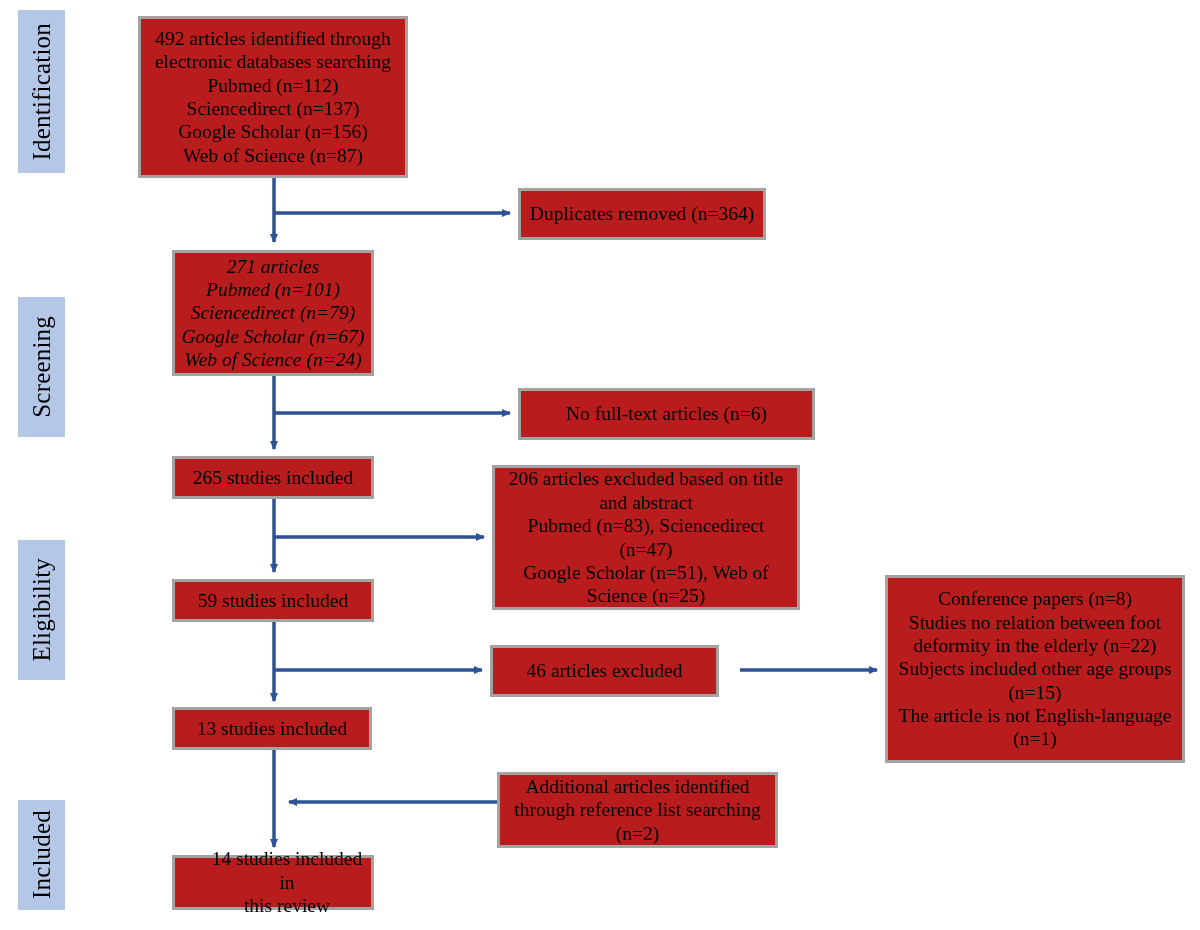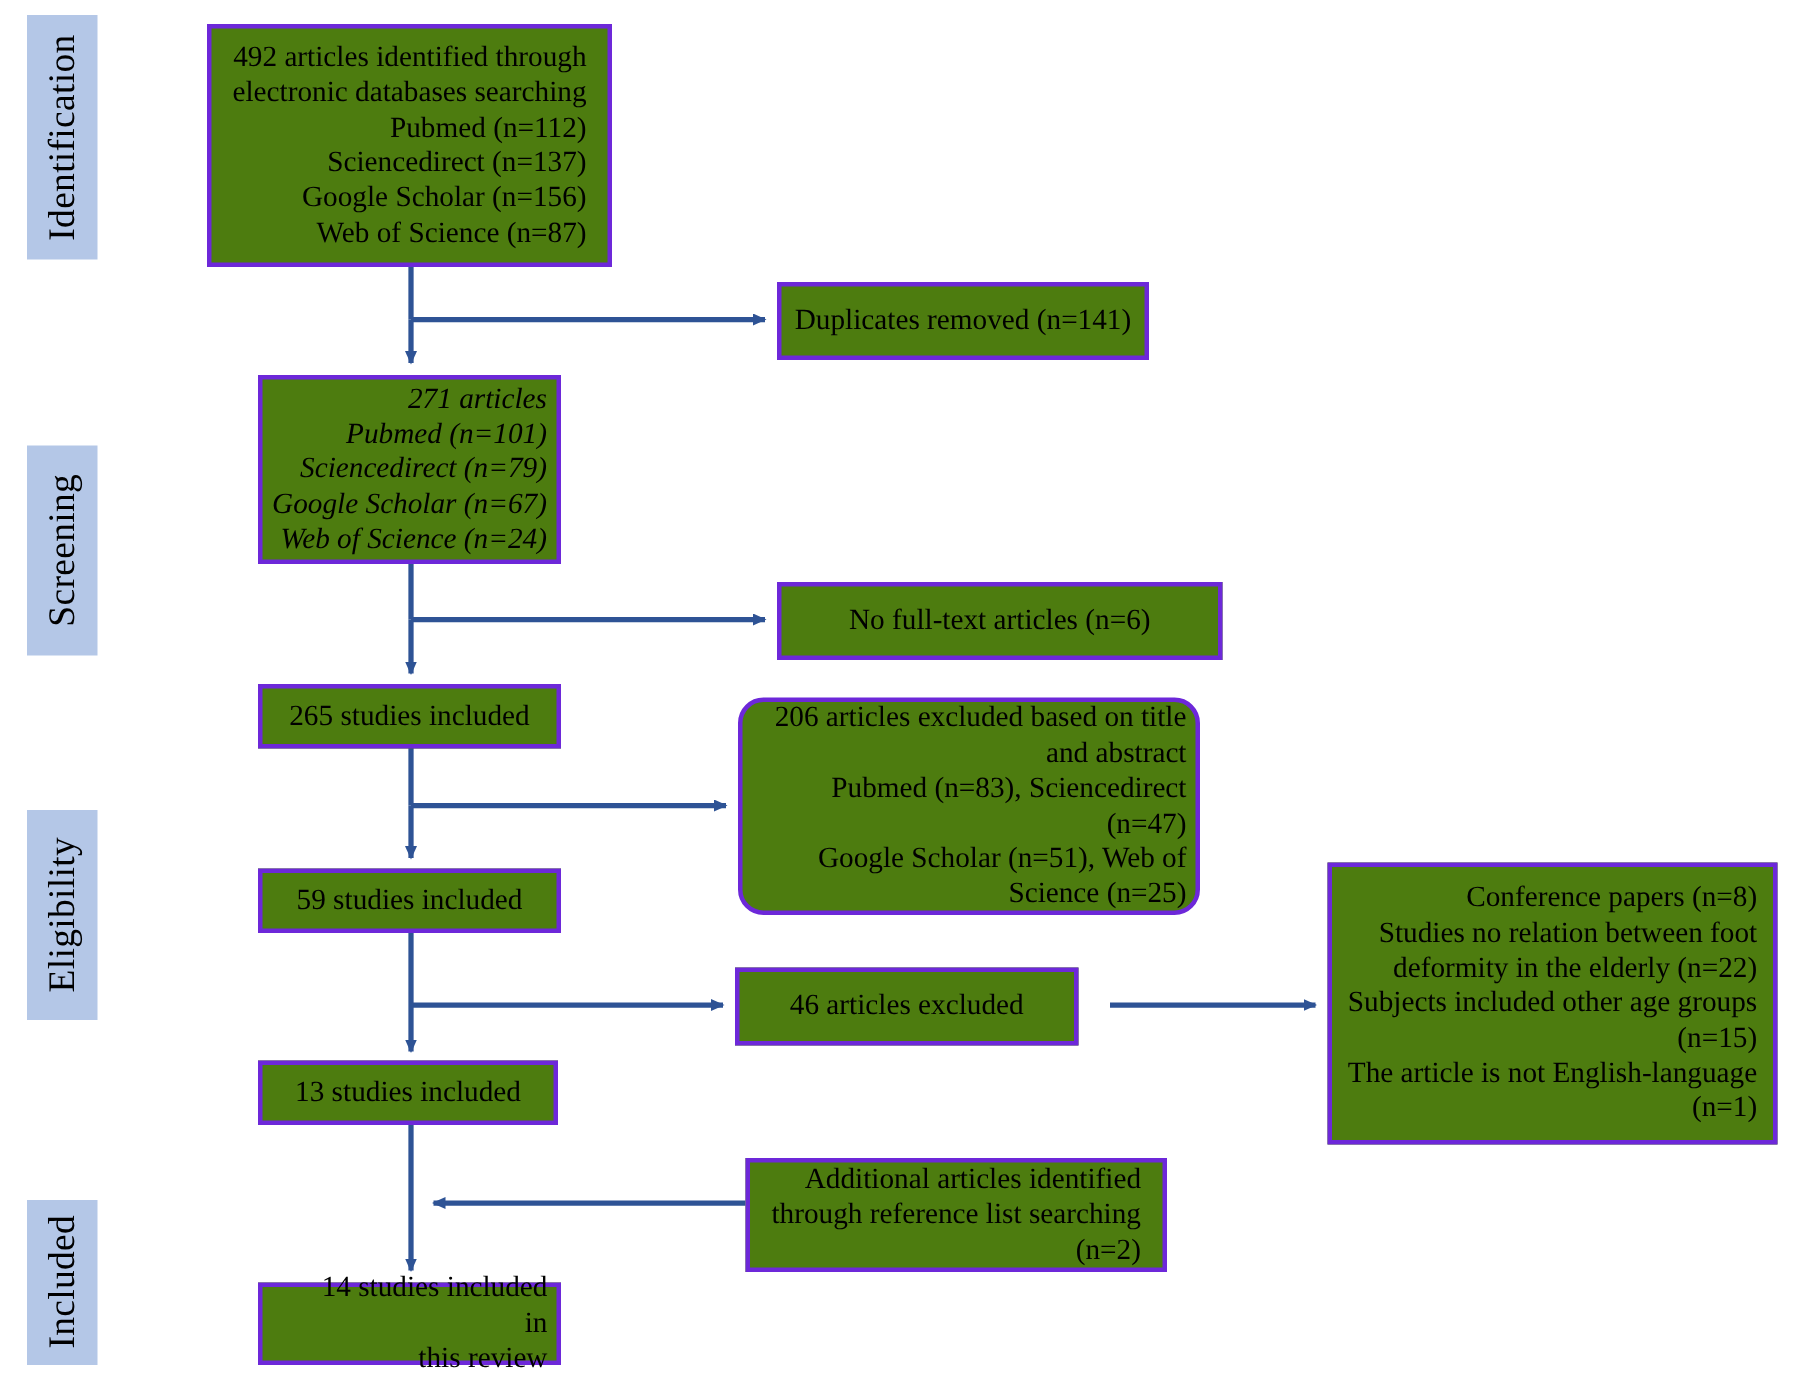--- a/index.html
+++ b/index.html
@@ -38,26 +38,26 @@
     writing-mode: vertical-rl;
     transform: rotate(180deg);
     font-size: 25px;
     letter-spacing: 0.2px;
     white-space: nowrap;
     line-height: 1;
   }
   .node {
     position: absolute;
     box-sizing: border-box;
-    border: 3px solid #6d28d9;
-    background: #4d7c0f;
+    border: 3px solid #a3a3a3;
+    background: #b91c1c;
     display: flex;
     align-items: center;
     justify-content: center;
-    text-align: right;
+    text-align: center;
     padding: 2px 6px;
   }
   .node .txt {
     font-size: 19.5px;
     line-height: 1.2;
     white-space: pre-line;
   }
 </style>
 </head>
 <body>
@@ -117,40 +117,40 @@
   <div class="node" style="left:138px; top:16px; width:270px; height:162px;">
     <div class="txt">492 articles identified through
 electronic databases searching
 Pubmed (n=112)
 Sciencedirect (n=137)
 Google Scholar (n=156)
 Web of Science (n=87)</div>
   </div>
 
   <div class="node" style="left:518px; top:188px; width:248px; height:52px;">
-    <div class="txt">Duplicates removed (n=141)</div>
+    <div class="txt">Duplicates removed (n=364)</div>
   </div>
 
   <div class="node" style="left:172px; top:250px; width:202px; height:126px;font-style:italic;">
     <div class="txt">271 articles
 Pubmed (n=101)
 Sciencedirect (n=79)
 Google Scholar (n=67)
 Web of Science (n=24)</div>
   </div>
 
   <div class="node" style="left:518px; top:388px; width:297px; height:52px;">
     <div class="txt">No full-text articles (n=6)</div>
   </div>
 
   <div class="node" style="left:172px; top:456px; width:202px; height:43px;">
     <div class="txt">265 studies included</div>
   </div>
 
-  <div class="node" style="left:492px; top:465px; width:308px; height:145px;border-radius:17px;">
+  <div class="node" style="left:492px; top:465px; width:308px; height:145px;">
     <div class="txt">206 articles excluded based on title
 and abstract
 Pubmed (n=83), Sciencedirect (n=47)
 Google Scholar (n=51), Web of
 Science (n=25)</div>
   </div>
 
   <div class="node" style="left:172px; top:579px; width:202px; height:43px;">
     <div class="txt">59 studies included</div>
   </div>

